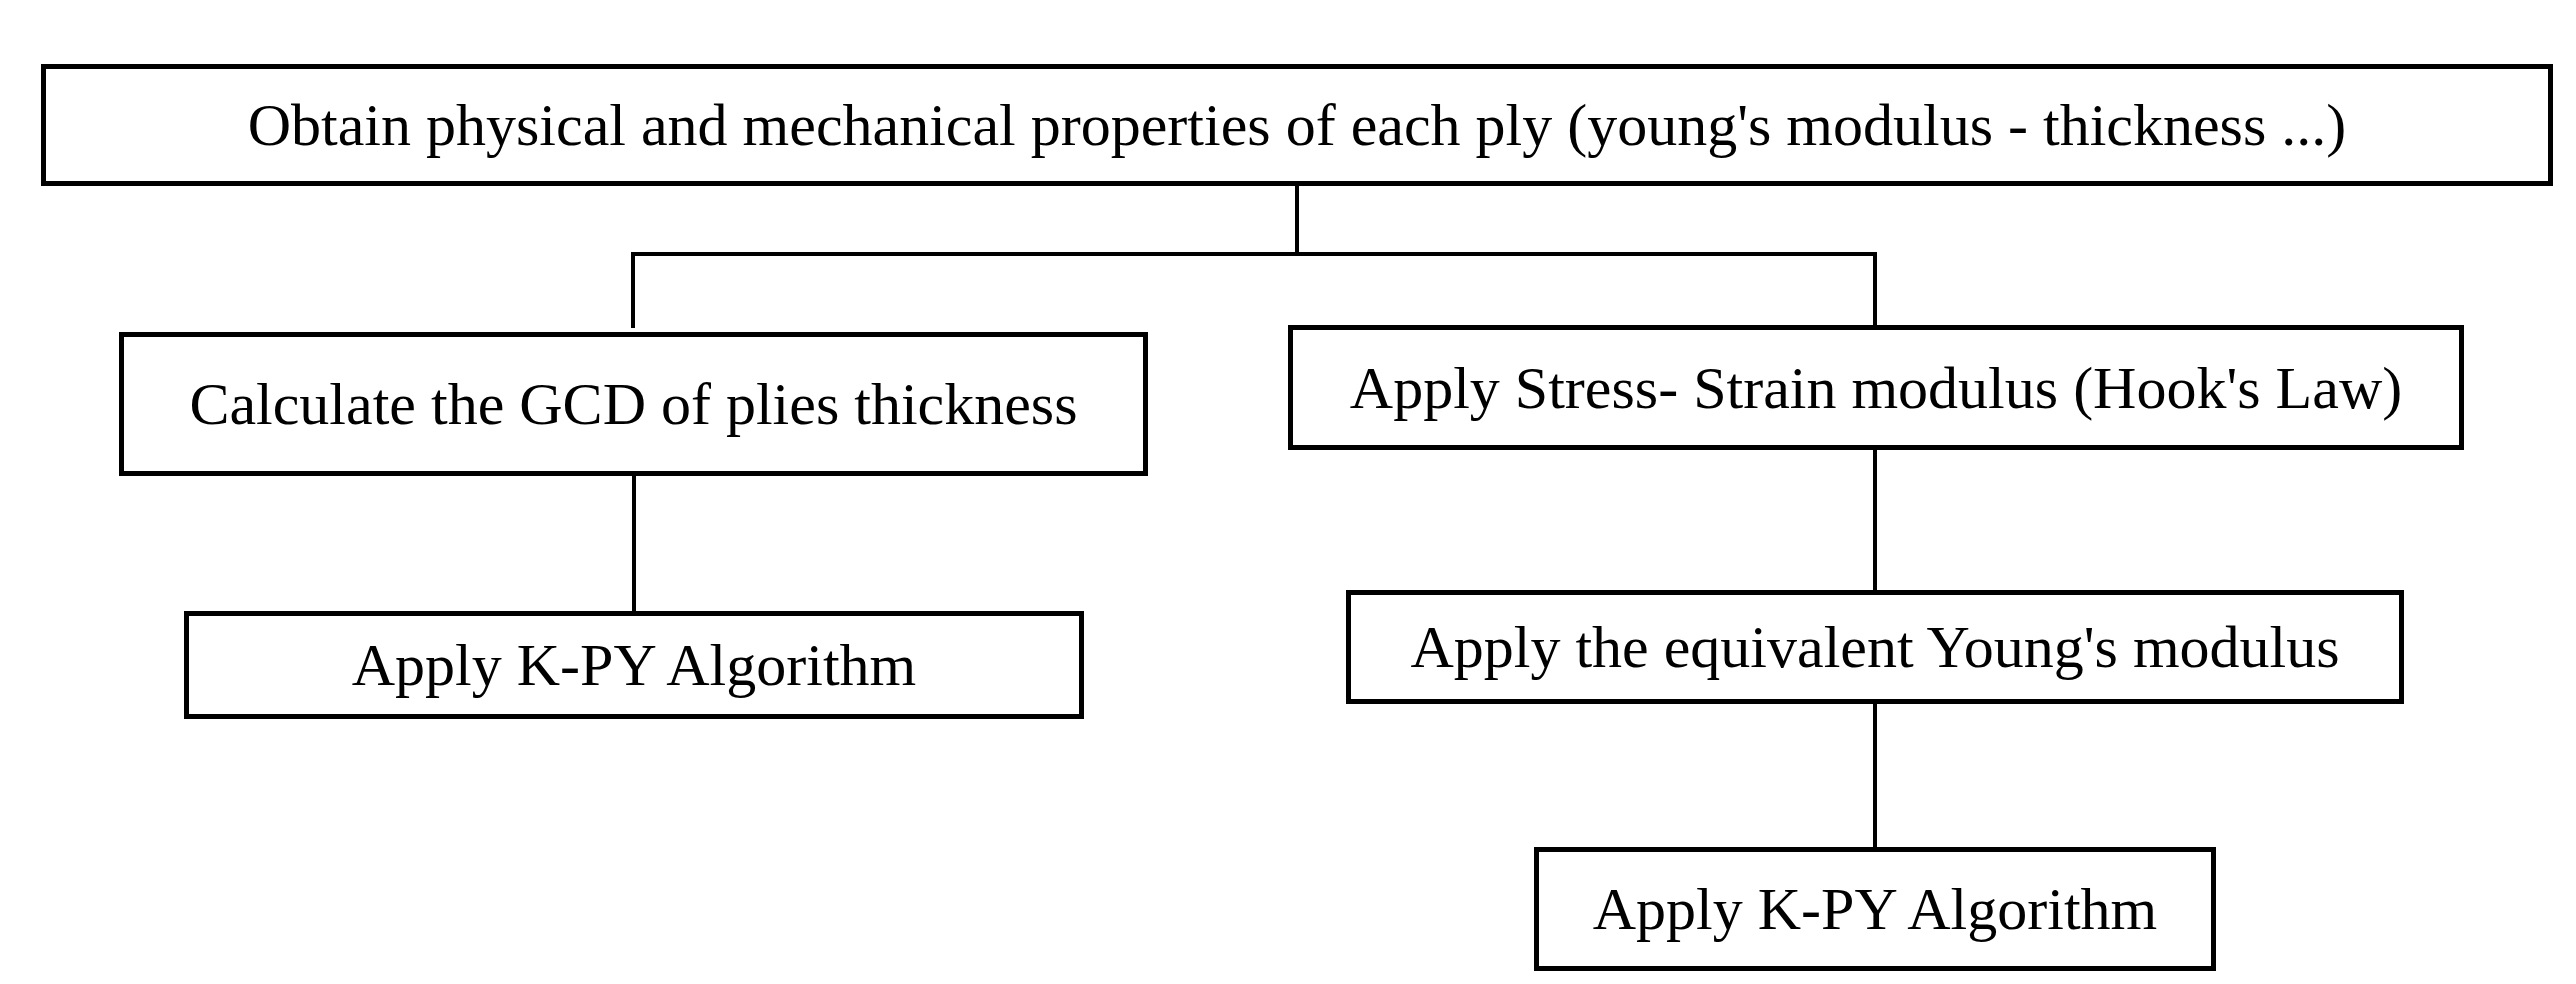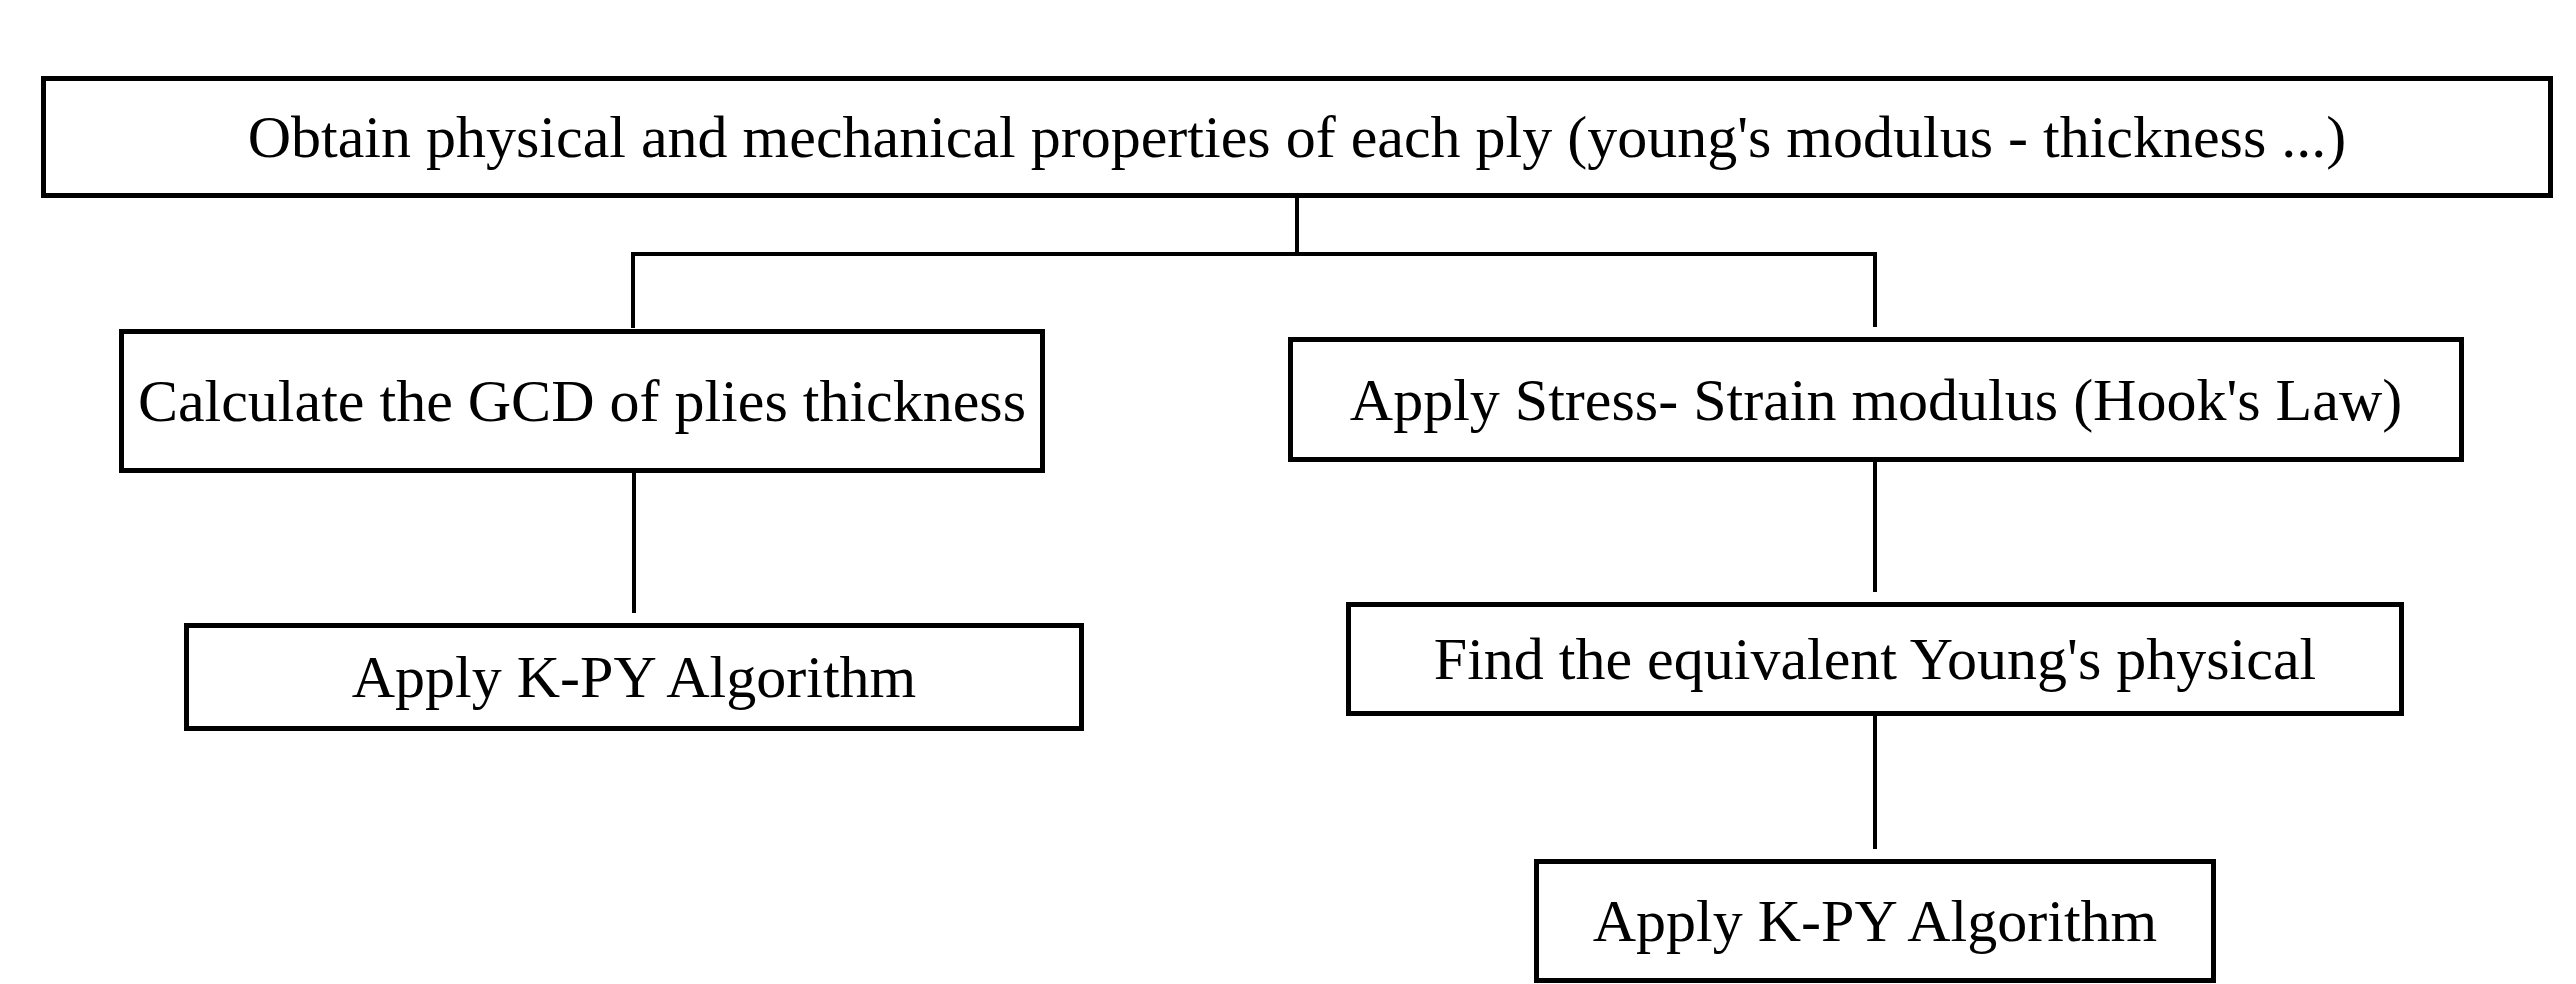--- a/index.html
+++ b/index.html
@@ -26,32 +26,31 @@
     border: 5.4px solid #000000;
     background: #ffffff;
     display: flex;
     align-items: center;
     justify-content: center;
     text-align: center;
     font-size: 60px;
     line-height: 1.1;
     white-space: nowrap;
     color: #000000;
-    margin-top: 12px;
   }
   .edge {
     position: absolute;
     background: #000000;
   }
   .edge.v { width: 3.9px; }
   .edge.h { height: 3.9px; }
 
   
   #n-root        { left: 41px;   top: 64px;   width: 2512px; height: 122px; }
-  #n-gcd         { left: 119px;  top: 317px;  width: 926px; height: 144px; }
+  #n-gcd         { left: 119px;  top: 332px;  width: 1029px; height: 144px; }
   #n-stress      { left: 1288px; top: 325px;  width: 1176px; height: 125px; }
   #n-kpy-left    { left: 184px;  top: 611px;  width: 900px; height: 108px; }
   #n-find-young  { left: 1346px; top: 590px;  width: 1058px; height: 114px; }
   #n-kpy-right   { left: 1534px; top: 847px; width: 682px;  height: 124px; }
 
   
   #e-root-stem   { left: 1295px; top: 185px;  height: 70px; }
   #e-branch-bar  { left: 631px;  top: 252px;  width: 1246px; }
   #e-left-drop   { left: 631px;  top: 252px;  height: 76px; }
   #e-right-drop  { left: 1873px; top: 252px;  height: 75px; }
@@ -73,18 +72,18 @@
   <div class="edge v" id="e-find-kpy"></div>
 
   <div class="node" id="n-root">Obtain physical and mechanical properties of each ply (young's modulus - thickness ...)</div>
 
   <div class="node" id="n-gcd">Calculate the GCD of plies thickness</div>
 
   <div class="node" id="n-stress">Apply Stress- Strain modulus (Hook's Law)</div>
 
   <div class="node" id="n-kpy-left">Apply K-PY Algorithm</div>
 
-  <div class="node" id="n-find-young">Find the equivalent Young's physical</div>
+  <div class="node" id="n-find-young">Apply the equivalent Young's modulus</div>
 
   <div class="node" id="n-kpy-right">Apply K-PY Algorithm</div>
 
 </div>
 
 
 </body></html>

